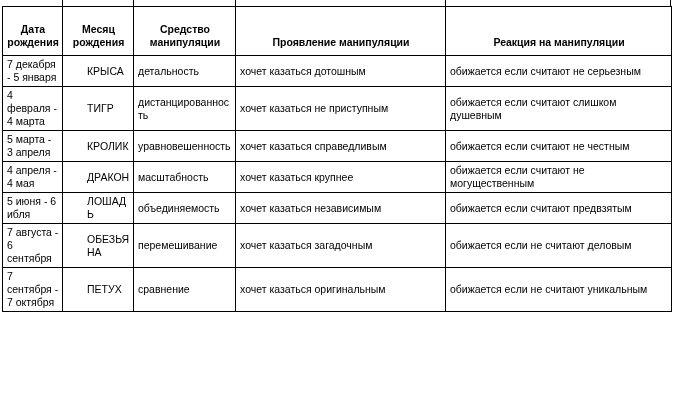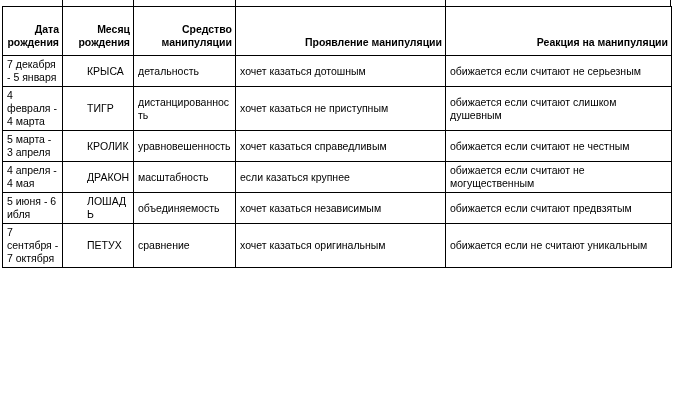--- a/index.html
+++ b/index.html
@@ -40,21 +40,21 @@
   th, td {
     border: 1px solid #000000;
     font-size: 10.5px;
     line-height: 13px;
     padding: 2px 3px 2px 4px;
     overflow: hidden;
     word-wrap: break-word;
   }
   th {
     font-weight: bold;
-    text-align: right;
+    text-align: center;
     vertical-align: bottom;
     height: 40px;
     padding-bottom: 6px;
   }
   td {
     vertical-align: middle;
     height: 26px;
   }
   td.animal { text-transform: none; padding-left: 24px; }
 </style>
@@ -107,29 +107,36 @@
           <td>5 марта - 3 апреля</td>
           <td class="animal">КРОЛИК</td>
           <td>уравновешенность</td>
           <td>хочет казаться справедливым</td>
           <td>обижается если считают не честным</td>
         </tr>
         <tr>
           <td>4 апреля - 4 мая</td>
           <td class="animal">ДРАКОН</td>
           <td>масштабность</td>
-          <td>если казаться крупнее</td>
+          <td>хочет казаться крупнее</td>
           <td>обижается если считают не могущественным</td>
         </tr>
         <tr>
           <td>5 июня - 6 ибля</td>
           <td class="animal">ЛОШАДЬ</td>
           <td>объединяемость</td>
           <td>хочет казаться независимым</td>
           <td>обижается если считают предвзятым</td>
+        </tr>
+        <tr>
+          <td>7 августа - 6 сентября</td>
+          <td class="animal">ОБЕЗЬЯНА</td>
+          <td>перемешивание</td>
+          <td>хочет казаться загадочным</td>
+          <td>обижается если не считают деловым</td>
         </tr>
         <tr>
           <td>7 сентября - 7 октября</td>
           <td class="animal">ПЕТУХ</td>
           <td>сравнение</td>
           <td>хочет казаться оригинальным</td>
           <td>обижается если не считают уникальным</td>
         </tr>
       </tbody>
   </table>

